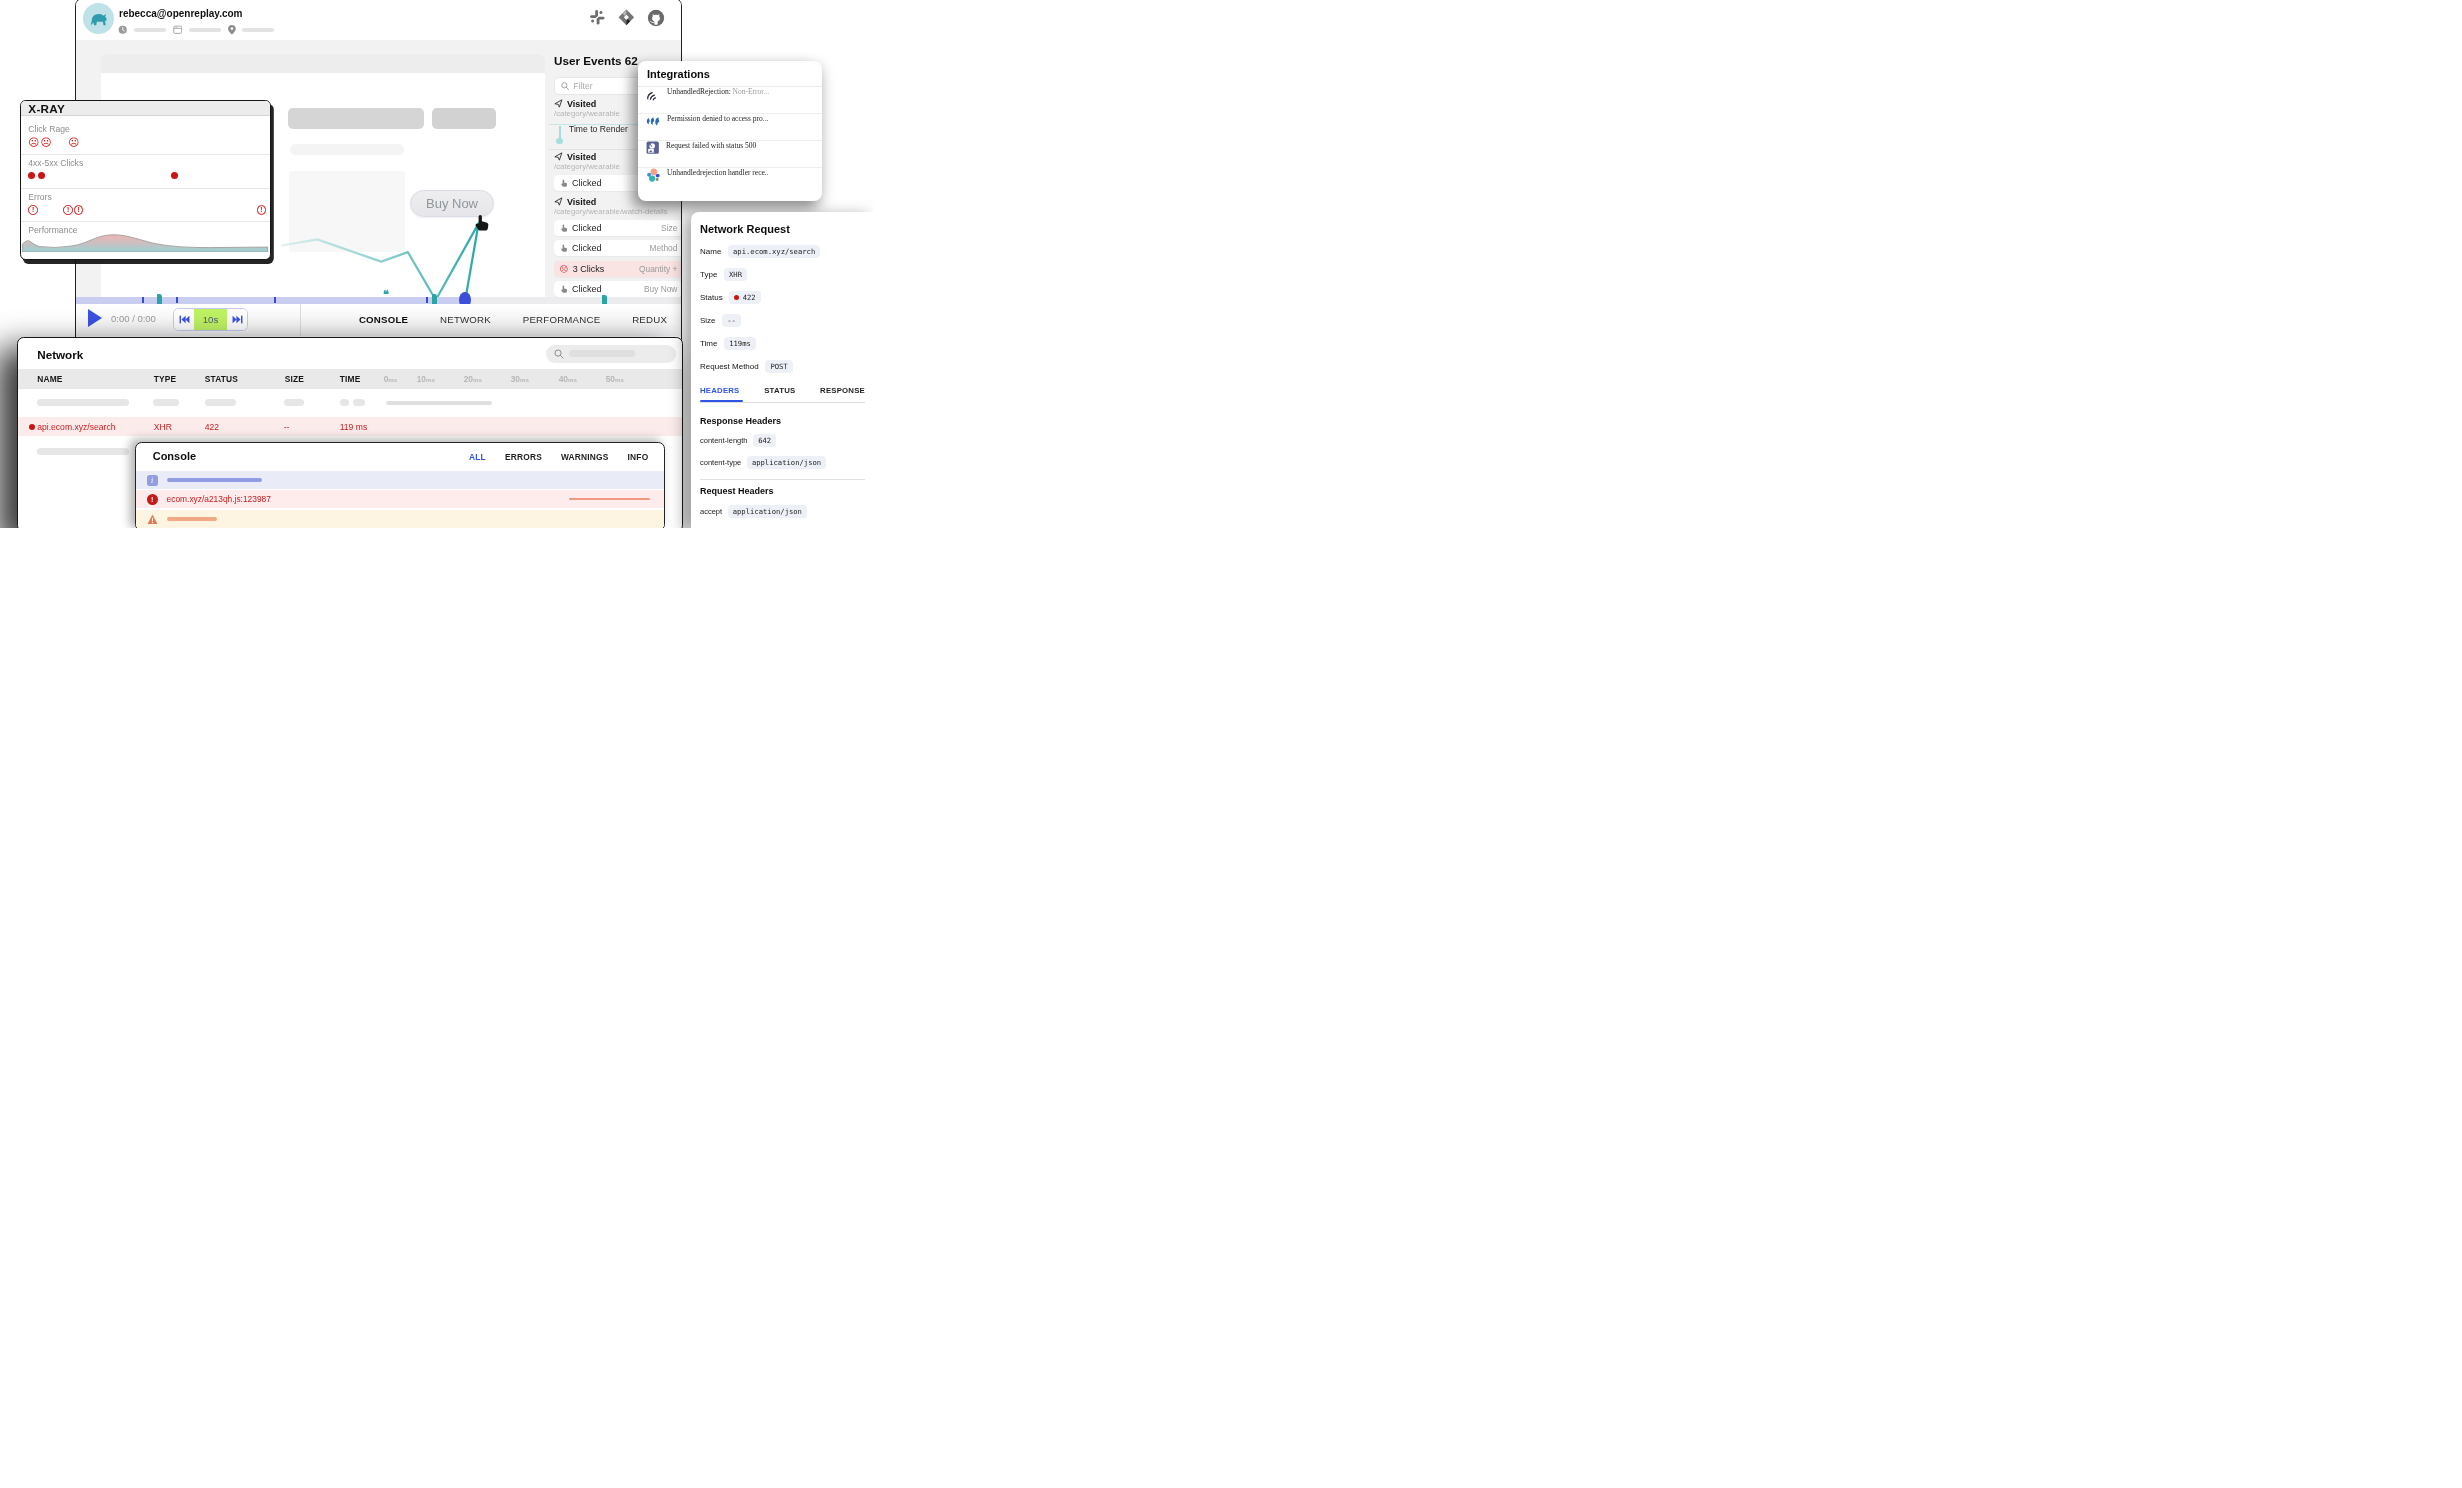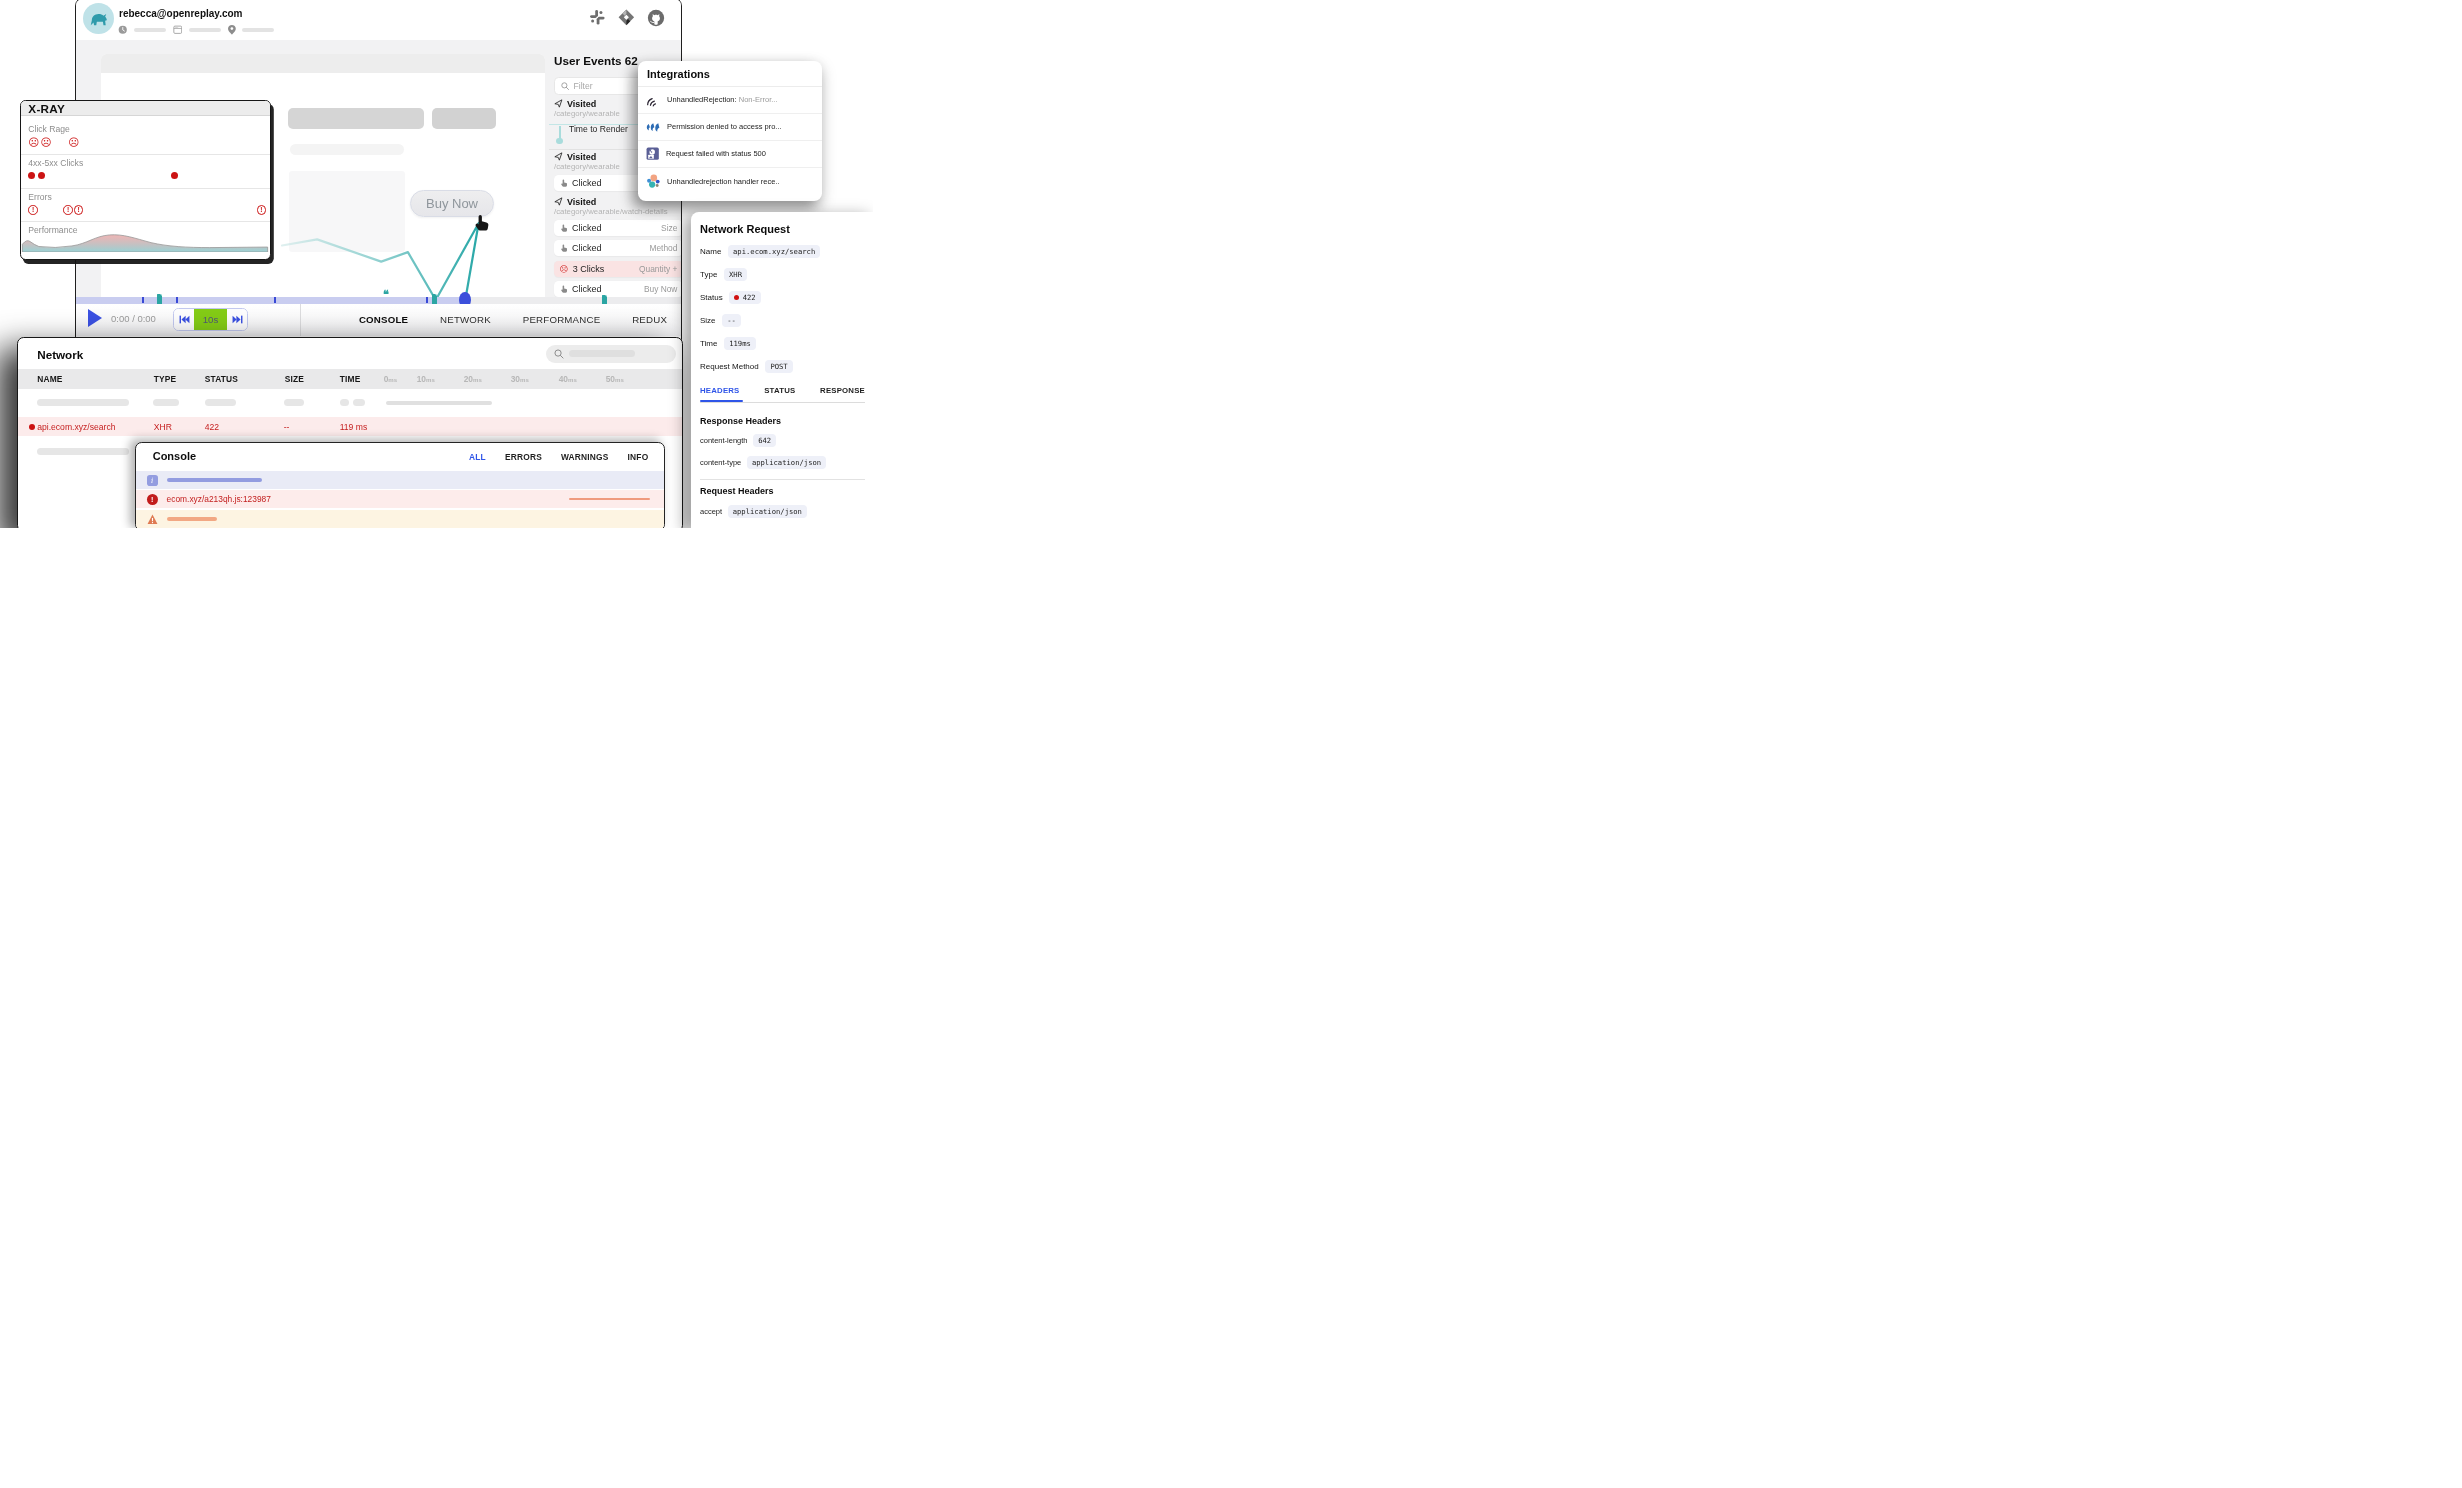--- a/index.html
+++ b/index.html
@@ -51,21 +51,21 @@
   .blue-dot { position:absolute; left:383px; top:294px; width:11.7px; height:16px; border-radius:50%; background:#3b4fdb; }
 
   
   .controls { position:absolute; left:0; top:306px; width:100%; height:32px; background:linear-gradient(#ffffff,#f3f3f5); }
   .play-tri { position:absolute; left:12.3px; top:5.6px; width:0; height:0; border-top:9px solid transparent;
     border-bottom:9px solid transparent; border-left:14.5px solid #3b51e3; }
   .play-time { position:absolute; left:35px; top:9px; font-size:9.5px; color:#9b9b9b; }
   .skip-group { position:absolute; left:97px; top:3.9px; width:75px; height:23px; border:1.1px solid #c2c8ef; border-radius:5.6px;
     display:flex; overflow:hidden; background:#fff; }
   .skip-seg { display:flex; align-items:center; justify-content:center; }
-  .skip-mid { width:33px; background:#84cc16; color:#525a74; font-size:9.7px; }
+  .skip-mid { width:33px; background:#bef264; color:#525a74; font-size:9.7px; }
   .skip-btn { width:20px; background:#fdfdfe; }
   .ctl-div { position:absolute; left:224px; top:0; width:0.6px; height:32px; background:#dcdcde; }
   .player-tabs { position:absolute; left:267px; top:0; width:340px; height:32px; display:flex; align-items:center; justify-content:space-around; }
   .player-tab { font-size:9.7px; letter-spacing:0.2px; color:#2e2e2e; font-weight:500; }
   .player-tab.active { color:#0c0c0c; font-weight:700; }
 
   
   .xray { left:19.5px; top:100px; width:251px; height:160px; background:#fff; border:1.1px solid #161616; border-radius:5.6px;
     box-shadow:2.8px 3.9px 0 rgba(17,17,17,.92); overflow:hidden; }
   .xray-head { height:15px; background:#ececec; border-bottom:0.6px solid #d6d6d6; display:flex; align-items:center; padding:0 7.8px;
@@ -75,22 +75,22 @@
   .sad { color:#cc1414; font-size:10.6px; line-height:1; }
   .red-dot { width:7.2px; height:7.2px; border-radius:50%; background:#cc1414; }
   .err-ic { width:9.5px; height:9.5px; border:1px solid #cc1414; border-radius:50%; color:#cc1414; font-size:6.7px; font-weight:700;
     display:flex; align-items:center; justify-content:center; }
   .xray-div { position:absolute; left:0; width:100%; height:0.6px; background:#e6e6e6; }
 
   
   .integrations { left:638px; top:61px; width:184px; height:140px; background:#fff; border-radius:7.8px;
     box-shadow:-5.6px 6.7px 12.3px rgba(40,40,40,.40), 0 5.6px 15.6px rgba(0,0,0,.18); overflow:hidden; }
   .int-title { padding:7.2px 9px 5.6px; font-size:11px; font-weight:700; color:#0d0d0d; border-bottom:0.6px solid #ececec; }
-  .int-row { height:27px; display:flex; align-items:center; gap:6.7px; padding:0 7.8px; border-bottom:0.6px solid #efefef;
-    font-family:Liberation Sans, sans-serif; font-size:7.5px; color:#1c1c1c; white-space:nowrap; overflow:hidden; }
+  .int-row { height:27px; display:flex; gap:6.7px; padding:0 7.8px; border-bottom:0.6px solid #efefef;
+    font-family:Liberation Serif, serif; font-size:7.5px; color:#1c1c1c; white-space:nowrap; overflow:hidden; }
   .int-sec { color:#9a9a9a; }
 
   
   .network-win { left:16.7px; top:337px; width:666px; height:195px; background:#fff; border:1.1px solid #181818; border-radius:6.7px;
     box-shadow:-16.7px 14px 33px 2.8px rgba(5,5,5,.8); overflow:hidden; }
   .nw-title { position:absolute; left:19.5px; top:10px; font-size:11.7px; font-weight:700; color:#0c0c0c; }
   .nw-search { position:absolute; right:5.6px; top:6.7px; width:130px; height:18px; background:#ececec; border-radius:9px;
     display:flex; align-items:center; gap:5.6px; padding:0 7.8px; }
   .nw-search-pill { width:66px; height:7.2px; background:#dfdfdf; border-radius:3.9px; }
   .nw-header { position:absolute; left:0; top:31px; width:100%; height:20px; background:#e9e9ea; }

